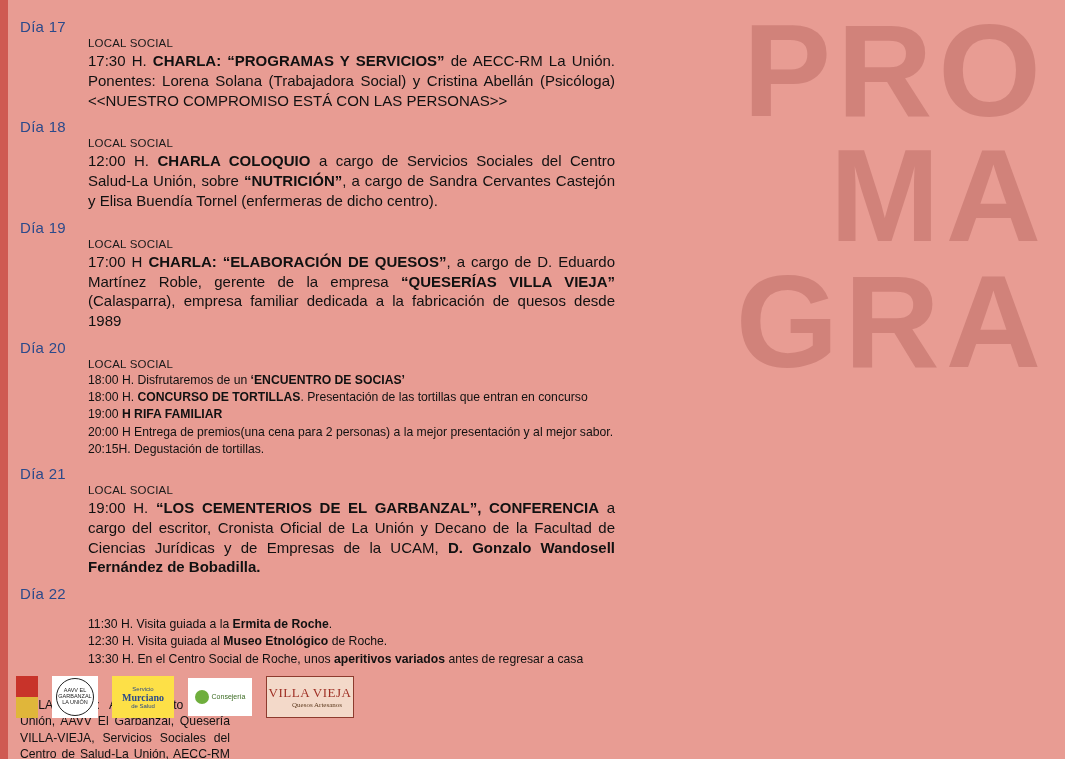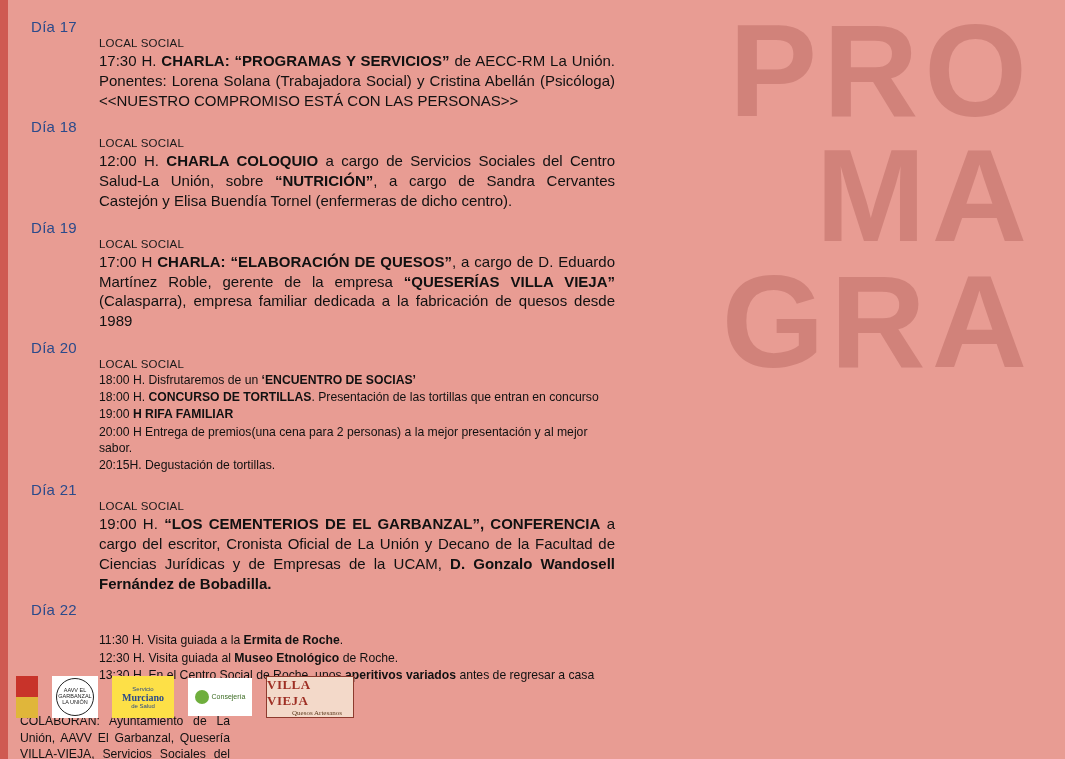--- a/index.html
+++ b/index.html
@@ -19,21 +19,21 @@
     position: absolute;
     left: 0;
     top: 0;
     width: 8px;
     height: 759px;
     background: #cf5a52;
   }
   
   .watermark {
     position: absolute;
-    right: 32px;
+    right: 18px;
     top: 8px;
     width: 420px;
     height: 640px;
     color: rgba(190, 110, 102, 0.55);
     font-family: "Liberation Sans", sans-serif;
     font-weight: bold;
     font-size: 132px;
     line-height: 0.95;
     letter-spacing: 6px;
     text-align: right;
@@ -45,21 +45,20 @@
   .content {
     position: absolute;
     left: 0;
     top: 0;
     width: 660px;
     height: 759px;
   }
 
   .day-block {
     position: relative;
-    margin-left: 11px;
   }
   .day-title {
     color: #2b4a8b;
     font-size: 15px;
     font-weight: normal;
     margin-left: 20px;
     margin-top: 0;
     margin-bottom: 2px;
     letter-spacing: 0.3px;
   }
@@ -124,21 +123,21 @@
     width: 100%;
     height: 100%;
     background: #f3d9c9;
     display: flex;
     flex-direction: column;
     align-items: center;
     justify-content: center;
   }
   .villa-top {
     font-family: "Liberation Serif", serif;
-    font-weight: bold;
+    font-weight: normal;
     font-size: 13px;
     color: #9e2f24;
     letter-spacing: 0.5px;
   }
   .villa-bot {
     font-family: "Liberation Serif", serif;
     font-size: 7px;
     color: #5d3a1e;
     padding-left: 14px;
   }

